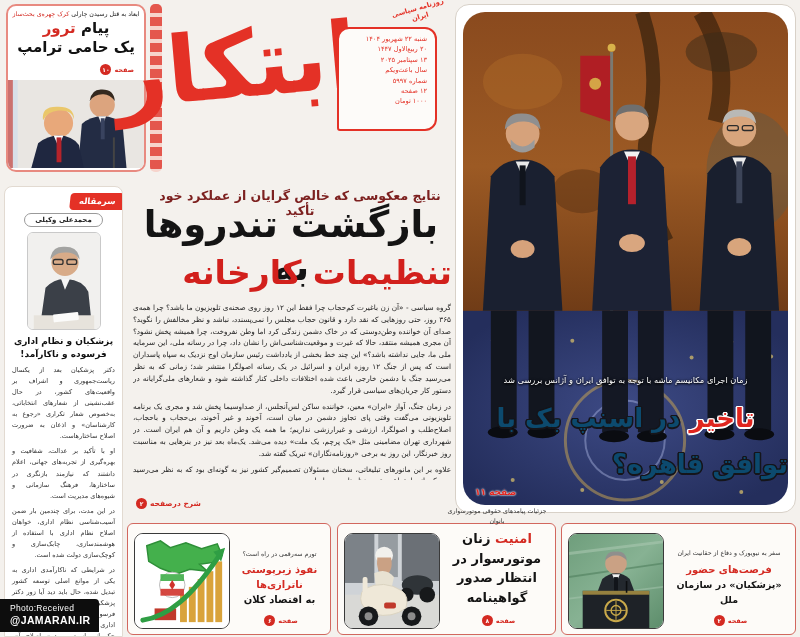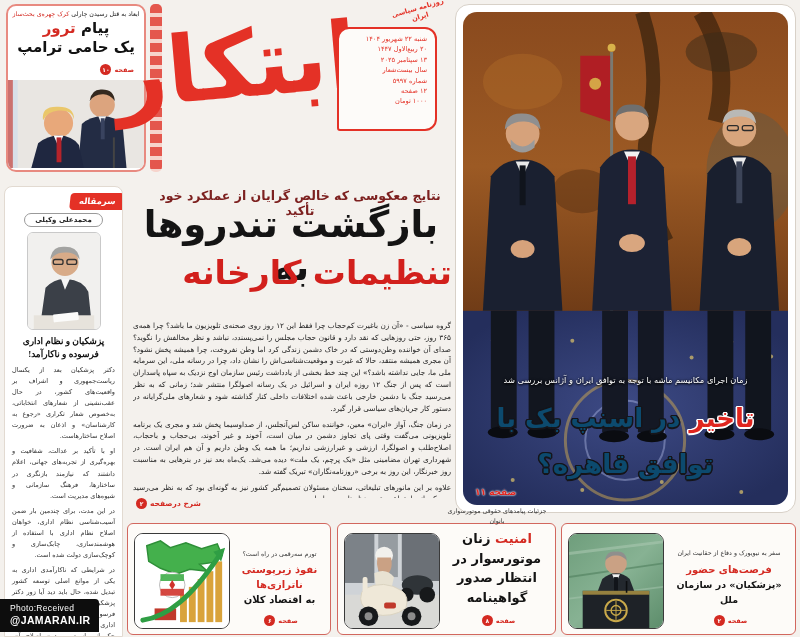--- a/index.html
+++ b/index.html
@@ -30,21 +30,21 @@
     border-radius:12px 12px 12px 3px; padding:5px 8px; direction:rtl;
     color:#e43126; font-size:6.6px; line-height:1.58; text-align:right; background:#fdfbf9; }
 
   
   .lead-kicker { left:150px; top:188px; width:300px; text-align:center; direction:rtl;
     color:#7d2120; font-weight:bold; font-size:12.5px; }
   .lead-h1 { left:130px; top:203px; width:322px; text-align:center; direction:rtl;
     color:#141414; font-weight:bold; font-size:37px; letter-spacing:-1px; }
   .lead-h2 { left:130px; top:253px; width:322px; text-align:right; direction:rtl;
     color:#d2201c; font-weight:bold; font-size:33px; letter-spacing:-1px; }
-  .lead-body { left:133px; top:320px; width:318px; height:178px; direction:rtl;
+  .lead-body { left:133px; top:302px; width:318px; height:178px; direction:rtl;
     text-align:justify; font-size:7.3px; line-height:1.62; color:#222; overflow:hidden; }
   .lead-body p { margin-bottom:4px; }
   .more-link { left:133px; top:498px; direction:rtl; color:#d42a22; font-size:7.5px; font-weight:bold; }
 
   .pg-circle { display:inline-flex; width:11px; height:11px; border-radius:50%;
     background:#d42a22; color:#fff; font-size:6px; align-items:center;
     justify-content:center; margin:0 3px; vertical-align:middle; font-weight:bold; }
   .pg-label { color:#d42a22; font-size:6.5px; font-weight:bold; vertical-align:middle; }
 
   
@@ -52,36 +52,36 @@
     border:1px solid #e2dad1; border-radius:8px 8px 0 0; overflow:hidden; text-align:center; }
   .ed-tab { position:absolute; right:-3px; top:6px; background:#e43126; color:#fff;
     font-size:8.5px; font-weight:bold; padding:3px 9px 4px 9px; border-radius:4px 0 0 4px;
     transform:skewX(-6deg); direction:rtl; }
   .ed-author { display:inline-block; margin-top:26px; border:1px solid #9a9a9a;
     border-radius:9px; padding:2px 10px; font-size:7px; font-weight:bold;
     color:#222; direction:rtl; background:#fff; }
   .ed-photo { width:74px; height:98px; margin:5px auto 3px auto; border:1px solid #c9c9c9;
     border-radius:6px; display:block; }
   .ed-title { direction:rtl; font-size:9px; font-weight:bold; color:#111;
-    padding:2px 6px; line-height:1.45;font-family:Liberation Serif, serif; }
+    padding:2px 6px; line-height:1.45; }
   .ed-body { direction:rtl; text-align:justify; font-size:6.5px; line-height:1.7;
     color:#333; padding:2px 7px; }
   .ed-body p { margin-bottom:4px; }
 
   
   .photo-card { left:455px; top:4px; width:341px; height:509px; background:#fff;
     border:1px solid #d8d1c8; border-radius:14px; padding:7px; }
-  .photo-inner { position:relative; width:100%; height:100%; border-radius:14px; overflow:hidden; }
+  .photo-inner { position:relative; width:100%; height:100%; border-radius:22px; overflow:hidden; }
   .photo-svg { position:absolute; inset:0; width:100%; height:100%; }
   .ph-overline { position:absolute; bottom:120px; left:0; right:0; text-align:center;
     direction:rtl; color:#fff; font-size:8.3px;
     text-shadow:0 0 3px #000, 0 1px 2px #000; }
   .ph-line1 { position:absolute; bottom:72px; left:0; right:0; text-align:center;
     direction:rtl; font-size:26px; font-weight:bold; }
-  .ph-line2 { position:absolute; bottom:26px; left:0; right:0; text-align:center;
+  .ph-line2 { position:absolute; bottom:26px; left:0; right:0; 
     direction:rtl; font-size:26px; font-weight:bold; }
   .out-white { color:#0c4a6e; text-shadow:-1.5px 0 #15151a,1.5px 0 #15151a,0 -1.5px #15151a,
     0 1.5px #15151a,-1px -1px #15151a,1px 1px #15151a,1px -1px #15151a,-1px 1px #15151a; }
   .out-red { color:#e0251f; text-shadow:-1.5px 0 #fff,1.5px 0 #fff,0 -1.5px #fff,0 1.5px #fff,
     -1px -1px #fff,1px 1px #fff,1px -1px #fff,-1px 1px #fff; }
   .ph-page { position:absolute; left:12px; bottom:8px; direction:rtl; color:#e0251f;
     font-size:9px; font-weight:bold; text-shadow:0 0 2px #fff,0 0 2px #fff; }
 
   
   .b-card { top:523px; height:112px; background:#fdfbf8; border:1.5px solid #d2675e;
@@ -139,21 +139,21 @@
 </div>
 
 <div class="abs deco-strip"></div>
 
 <div class="abs logo">ابتکار</div>
 <div class="abs tagline">روزنامه سیاسی ایران</div>
 <div class="abs info-box">
   <div>شنبه ۲۲ شهریور ۱۴۰۴</div>
   <div>۲۰ ربیع‌الاول ۱۴۴۷</div>
   <div>۱۳ سپتامبر ۲۰۲۵</div>
-  <div>سال بیست‌شعار</div>
+  <div>سال باعث‌ویکم</div>
   <div>شماره ۵۹۹۷</div>
   <div>۱۲ صفحه</div>
   <div>۱۰۰۰ تومان</div>
 </div>
 
 <div class="abs lead-kicker">نتایج معکوسی که خالص گرایان از عملکرد خود تأکید</div>
 <div class="abs lead-h1">بازگشت تندروها به</div>
 <div class="abs lead-h2">تنظیمات کارخانه</div>
 <div class="abs lead-body">
   <p>گروه سیاسی - «آن زن باغیرت کم‌حجاب چرا فقط این ۱۲ روز روی صحنه‌ی تلویزیون ما باشد؟ چرا همه‌ی ۳۶۵ روز، حتی روزهایی که نقد دارد و قانون حجاب مجلس را نمی‌پسندد، نباشد و نظر مخالفش را نگوید؟ صدای آن خواننده وطن‌دوستی که در خاک دشمن زندگی کرد اما وطن نفروخت، چرا همیشه پخش نشود؟ آن مجری همیشه منتقد، حالا که غیرت و موقعیت‌شناسی‌اش را نشان داد، چرا در رسانه ملی، این سرمایه ملی ما، جایی نداشته باشد؟» این چند خط بخشی از یادداشت رئیس سازمان اوج نزدیک به سپاه پاسداران است که پس از جنگ ۱۲ روزه ایران و اسرائیل در یک رسانه اصولگرا منتشر شد؛ زمانی که به نظر می‌رسید جنگ با دشمن خارجی باعث شده اختلافات داخلی کنار گذاشته شود و شعارهای ملی‌گرایانه در دستور کار جریان‌های سیاسی قرار گیرد.</p>

